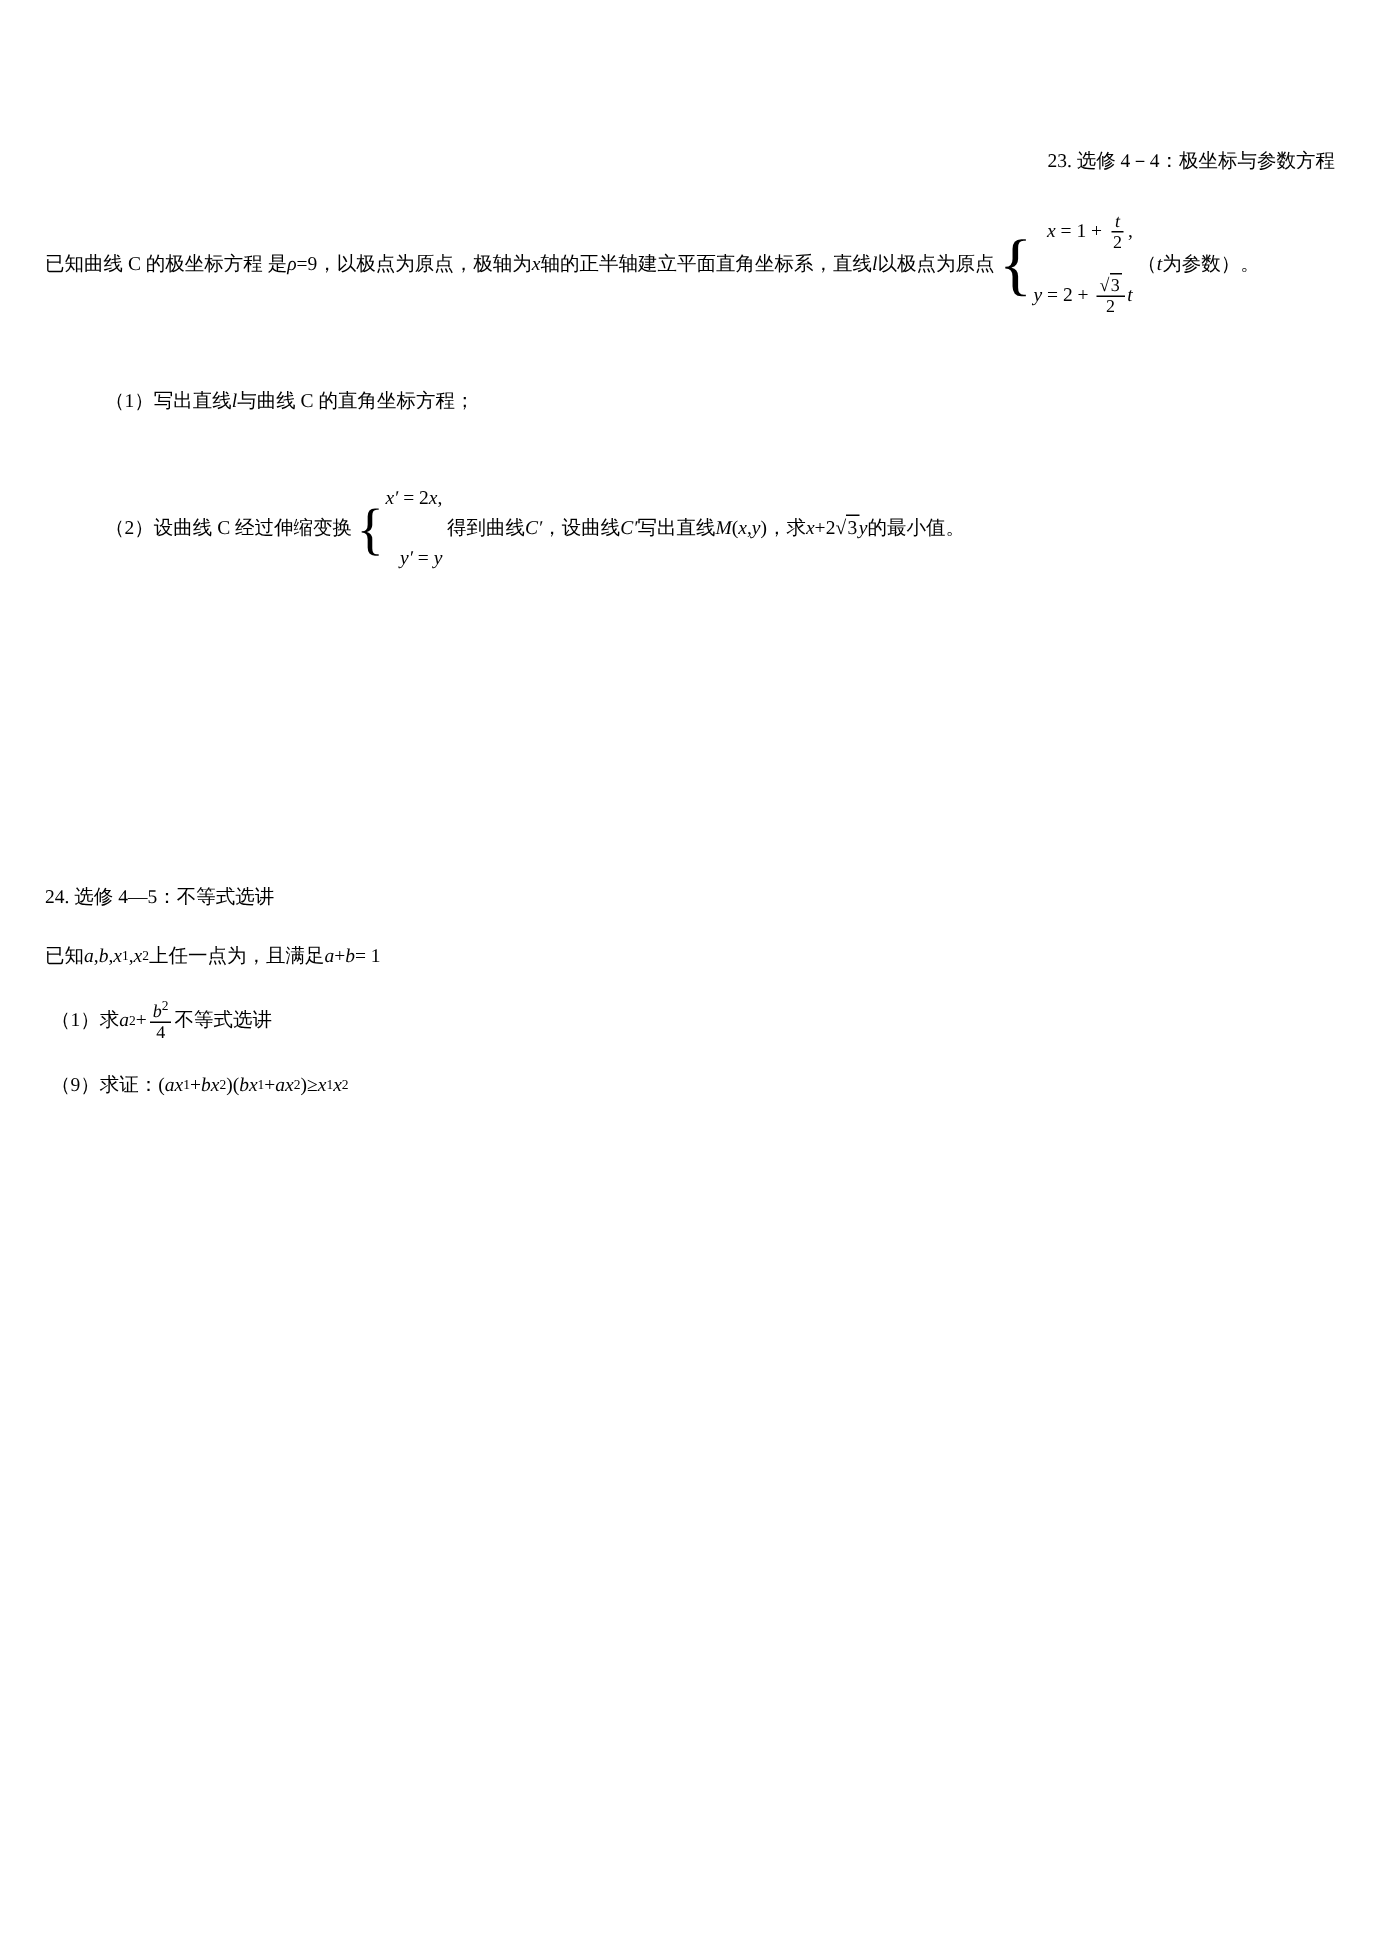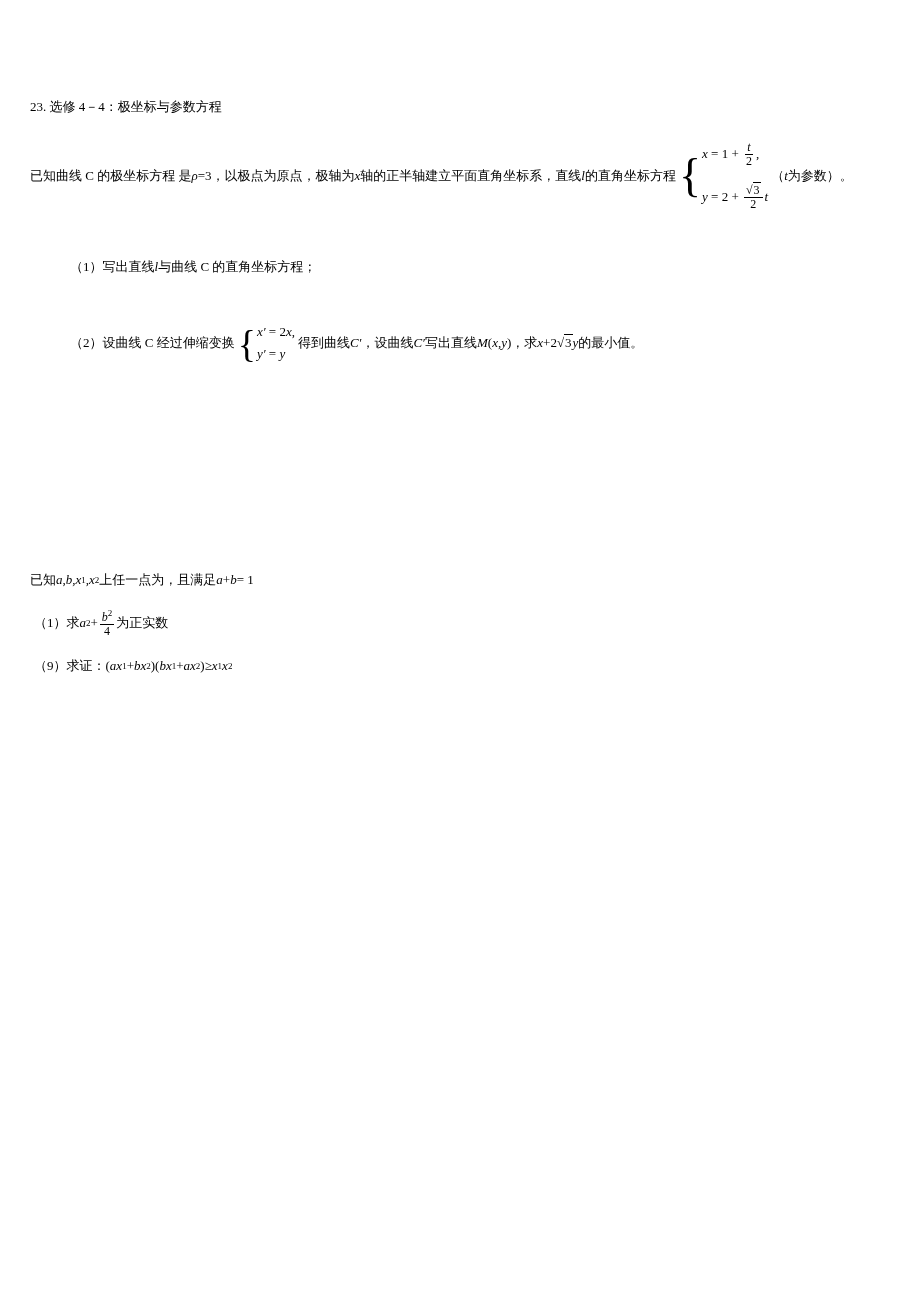--- a/index.html
+++ b/index.html
@@ -12,20 +12,21 @@
       height: 1304px;
       background: #fff;
       font-family: "SimSun", "宋体", serif;
       font-size: 13px;
       color: #000;
       padding: 97px 30px 30px 30px;
       line-height: 1.6;
     }
     .problem {
       margin-bottom: 205px;
+      text-align: right;
     }
     .prob-title {
       margin-bottom: 23px;
     }
     .intro-line {
       display: flex;
       align-items: center;
       flex-wrap: nowrap;
       margin-bottom: 20px;
     }
@@ -52,21 +53,21 @@
     .brace-body {
       display: flex;
       flex-direction: column;
       justify-content: space-around;
       gap: 16px;
     }
     .brace-body-small {
       display: flex;
       flex-direction: column;
       justify-content: space-around;
-      gap: 1px;
+      gap: 19px;
     }
     .math {
       font-family: "Times New Roman", serif;
       font-style: italic;
     }
     .mathup {
       font-family: "Times New Roman", serif;
       font-style: normal;
     }
     .frac {
@@ -126,25 +127,25 @@
   </style>
 </head>
 <body>
 
 <div class="problem">
   <div class="prob-title">23. 选修 4－4：极坐标与参数方程</div>
 
   <div class="intro-line">
     <span>已知曲线 C 的极坐标方程 是 </span>
     <span class="math">ρ</span>
-    <span> =3，以极点为原点，极轴为 </span>
+    <span> =9，以极点为原点，极轴为 </span>
     <span class="math">x</span>
     <span> 轴的正半轴建立平面直角坐标系，直线 </span>
     <span class="math">l</span>
-    <span> 的直角坐标方程</span>
+    <span> 以极点为原点</span>
 
     <span class="brace-system">
       <span class="brace-left">{</span>
       <span class="brace-body">
         <span>
           <span class="math">x</span><span class="mathup"> = 1 + </span><span class="frac">
               <span class="num"><span class="math">t</span></span>
               <span class="den mathup">2</span>
             </span><span class="mathup">,</span>
         </span>
@@ -195,20 +196,21 @@
     <span class="math">x</span>
     <span class="mathup"> + </span>
     <span class="mathup">2</span>
     <span class="sqrt"><span class="sqrt-sym">√</span><span class="sqrt-body mathup">3</span></span>
     <span class="math">y</span>
     <span> 的最小值。</span>
   </div>
 </div>
 
 <div class="problem">
+  <div class="p24-line">24. 选修 4—5：不等式选讲</div>
 
   <div class="p24-line">
     <span>已知 </span>
     <span class="math">a</span>
       <span class="mathup">, </span>
     <span class="math">b</span>
       <span class="mathup">, </span>
     <span class="math">x</span>
       <span class="subscript mathup">1</span>
       <span class="mathup">, </span>
@@ -223,21 +225,21 @@
 
   <div class="p24-line indent">
     <span>（1）求 </span>
     <span class="math">a</span>
       <span class="sup mathup">2</span>
     <span class="mathup"> + </span>
     <span class="frac">
       <span class="num"><span class="math">b</span><span class="sup mathup">2</span></span>
       <span class="den mathup">4</span>
     </span>
-    <span> 为正实数</span>
+    <span> 不等式选讲</span>
   </div>
 
   <div class="p24-line indent">
     <span>（9）求证：</span>
     <span class="mathup">(</span>
     <span class="math">a</span>
       <span class="math">x</span>
       <span class="subscript mathup">1</span>
     <span class="mathup"> + </span>
     <span class="math">b</span>

